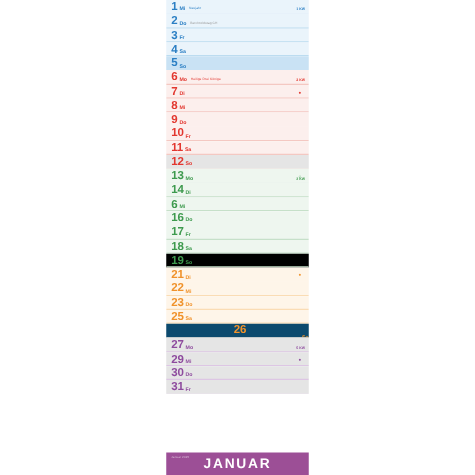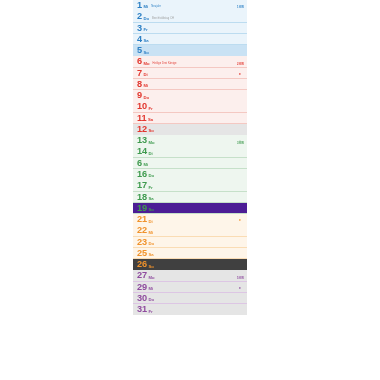--- a/index.html
+++ b/index.html
@@ -85,22 +85,22 @@
   .w-purple .daynum,.w-purple .dayabbr,.w-purple .kw{color:#8e4b9e;}
 
   .w-blue   {background:#eaf4fb;} .w-blue   .rule{background:#bcdcf0;}
   .w-red    {background:#fcefed;} .w-red    .rule{background:#f4c8c2;}
   .w-green  {background:#eef6ef;} .w-green  .rule{background:#c6e0c9;}
   .w-orange {background:#fef5e9;} .w-orange .rule{background:#fadcb4;}
   .w-purple {background:#e5e5e5;} .w-purple .rule{background:#ddc6e4;}
 
   .w-blue.sunday   {background:#c9e2f4;}
   .w-red.sunday    {background:#e5e5e5;}
-  .w-green.sunday  {background:#4c1d95;}
-  .w-orange.sunday {background:#404040;}
+  .w-green.sunday  {background:#000000;}
+  .w-orange.sunday {background:#0c4a6e;flex-direction:column;}
 
   #month-banner{
     position:absolute;
     left:0; bottom:0;
     width:114px;
     height:18px;
     background:#9c4f96;
     display:flex;
     align-items:center;
     justify-content:center;
@@ -273,13 +273,17 @@
         <span class="dayabbr">Do</span>
         <div class="rule"></div>
       </div>
       <div class="day-row w-purple">
         <span class="daynum">31</span>
         <span class="dayabbr">Fr</span>
         <div class="rule"></div>
       </div>
     </div>
 
+  <div id="month-banner">
+    <span class="banner-note">Januar 2025</span>
+    <span class="month-name">JANUAR</span>
+  </div>
 </div>
 
 </body></html>

